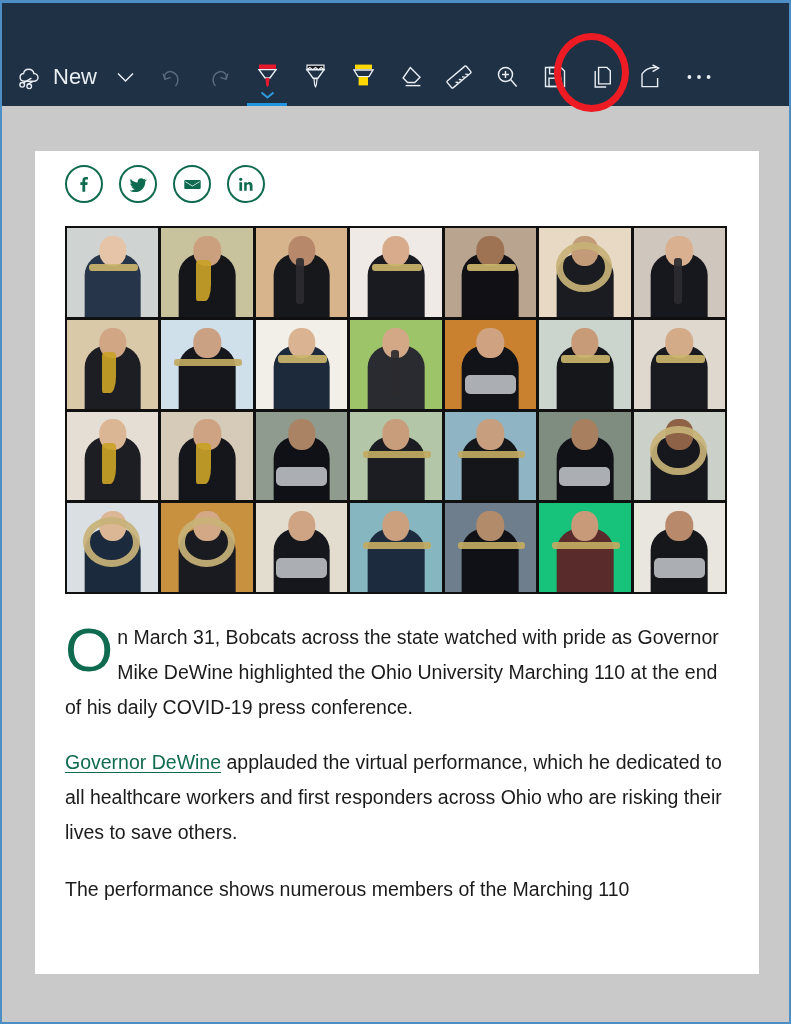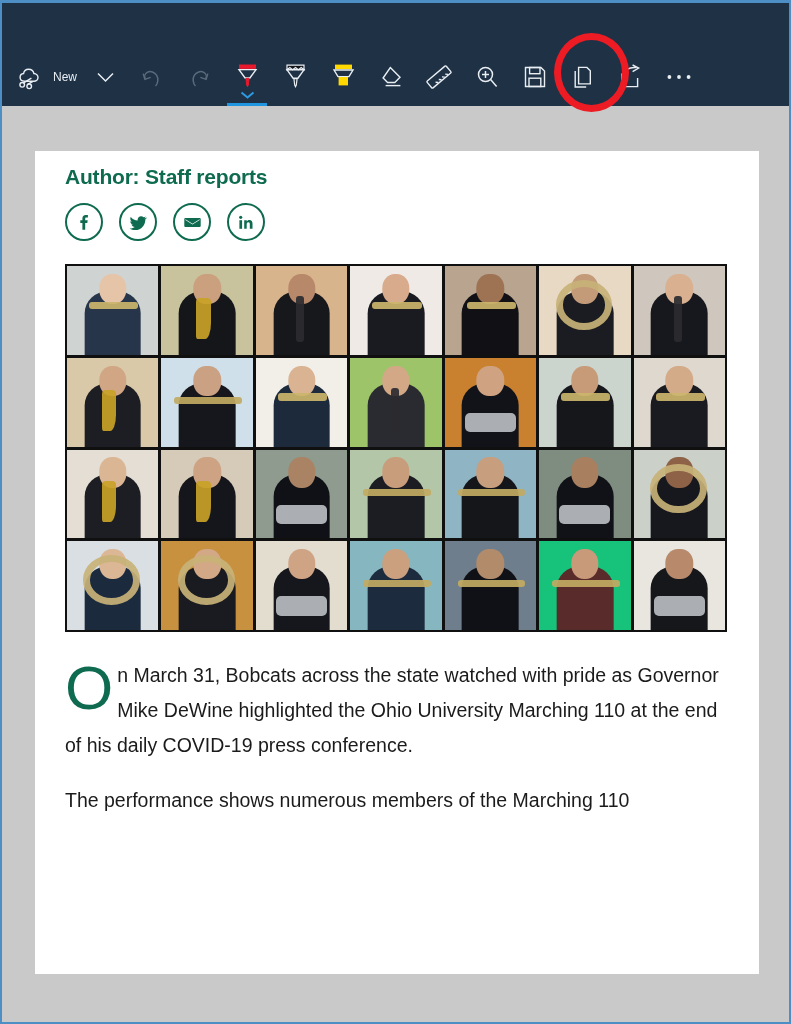--- a/index.html
+++ b/index.html
@@ -68,21 +68,21 @@
     color: #e9eef3;
   }
   .tb-icon-btn { width: 48px; }
   .tb-btn svg { display: block; }
   .tb-btn.disabled { color: #5a6b7c; }
   #btn-new {
     width: auto;
     padding: 0 6px 0 14px;
     gap: 10px;
   }
-  #new-label { font-size: 12px; color: #e9eef3; }
+  #new-label { font-size: 22px; color: #e9eef3; }
   #btn-new-chevron { width: 44px; }
 
   .tool-sel-chevron {
     position: absolute;
     left: 0; right: 0;
     bottom: 7px;
     display: flex; justify-content: center;
     color: #2e9ae0;
   }
   .tool-sel-bar {
@@ -342,21 +342,20 @@
 
     <div id="tb-spacer"></div>
   </div>
 
   <div id="annotation-circle"></div>
 
   <div id="canvas-area">
     <div id="snip-image">
       <div id="snip-inner">
 
-        <div id="author-line">Author: Staff reports</div>
 
         <div id="social-row">
           <div class="social-icon">
             <svg width="20" height="20" viewBox="0 0 20 20" fill="currentColor">
               <path d="M12.2 5.6h1.7V3.1s-1.0-.2-2.1-.2c-2.2 0-3.4 1.3-3.4 3.5v1.9H6.3v2.6h2.1v6.9h2.8v-6.9h2.1l.4-2.6h-2.5V6.8c0-.8.3-1.2 1-1.2z"></path>
             </svg>
           </div>
           <div class="social-icon">
             <svg width="21" height="21" viewBox="0 0 21 21" fill="currentColor">
               <path d="M18.3 5.7c-.6.3-1.3.5-2 .6.7-.4 1.2-1.1 1.5-1.9-.7.4-1.4.7-2.2.9-.6-.7-1.5-1.1-2.5-1.1-1.9 0-3.5 1.6-3.5 3.5 0 .3 0 .6.1.8C6.9 8.4 4.4 7 2.8 4.9c-.3.5-.5 1.1-.5 1.8 0 1.2.6 2.3 1.6 2.9-.6 0-1.1-.2-1.6-.4 0 1.7 1.2 3.1 2.8 3.4-.3.1-.6.1-.9.1-.2 0-.4 0-.7-.1.4 1.4 1.7 2.4 3.3 2.4-1.2.9-2.7 1.5-4.4 1.5h-.8c1.6 1 3.5 1.6 5.5 1.6 6.6 0 10.2-5.5 10.2-10.2v-.5c.7-.5 1.3-1.1 1.8-1.8z"></path>
@@ -517,17 +516,20 @@
               <div class="ph-head" style="background: rgb(184, 138, 107);"></div>
               <div class="ph-instr" style="left: 22%; top: 62%; width: 56%; height: 22%; background: rgb(185, 188, 192); border-radius: 5px;"></div>
             </div>
           </div>
       </div>
 
       <div id="article-body">
         <p id="para-1">
           <span id="dropcap">O</span><span>n March 31, Bobcats across the state watched with pride as Governor Mike DeWine highlighted the Ohio University Marching 110 at the end of his daily COVID-19 press conference.</span>
         </p>
+        <p id="para-2">
+          <a id="link-dewine" href="#">Governor DeWine</a><span> applauded the virtual performance, which he dedicated to all healthcare workers and first responders across Ohio who are risking their lives to save others.</span>
+        </p>
         <p id="para-3">The performance shows numerous members of the Marching 110</p>
       </div>
     </div>
   </div>
 </div>
 
 </body></html>

